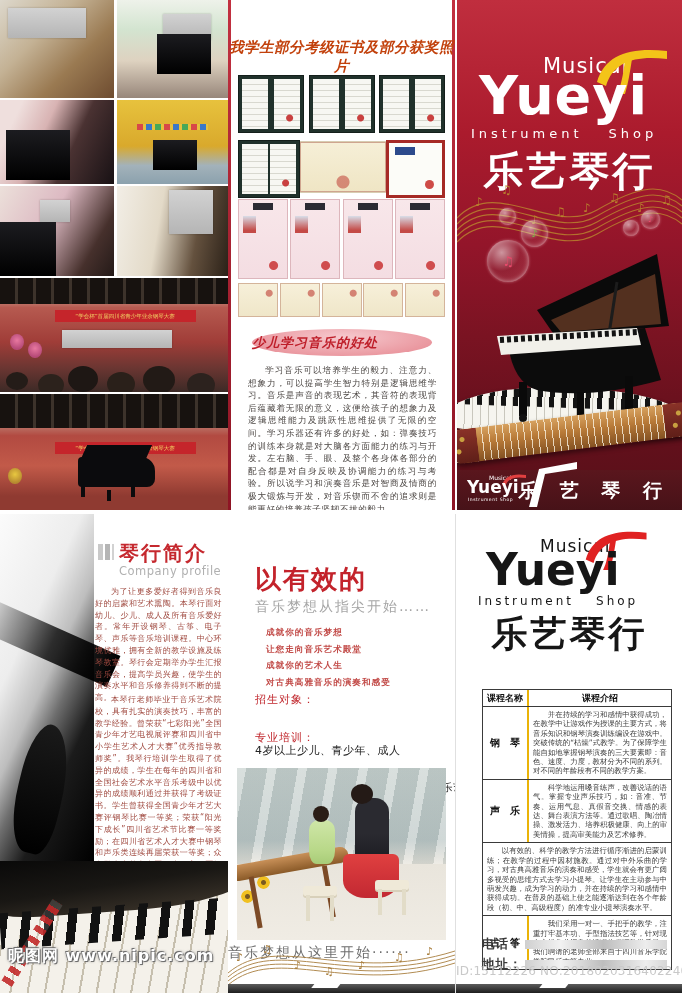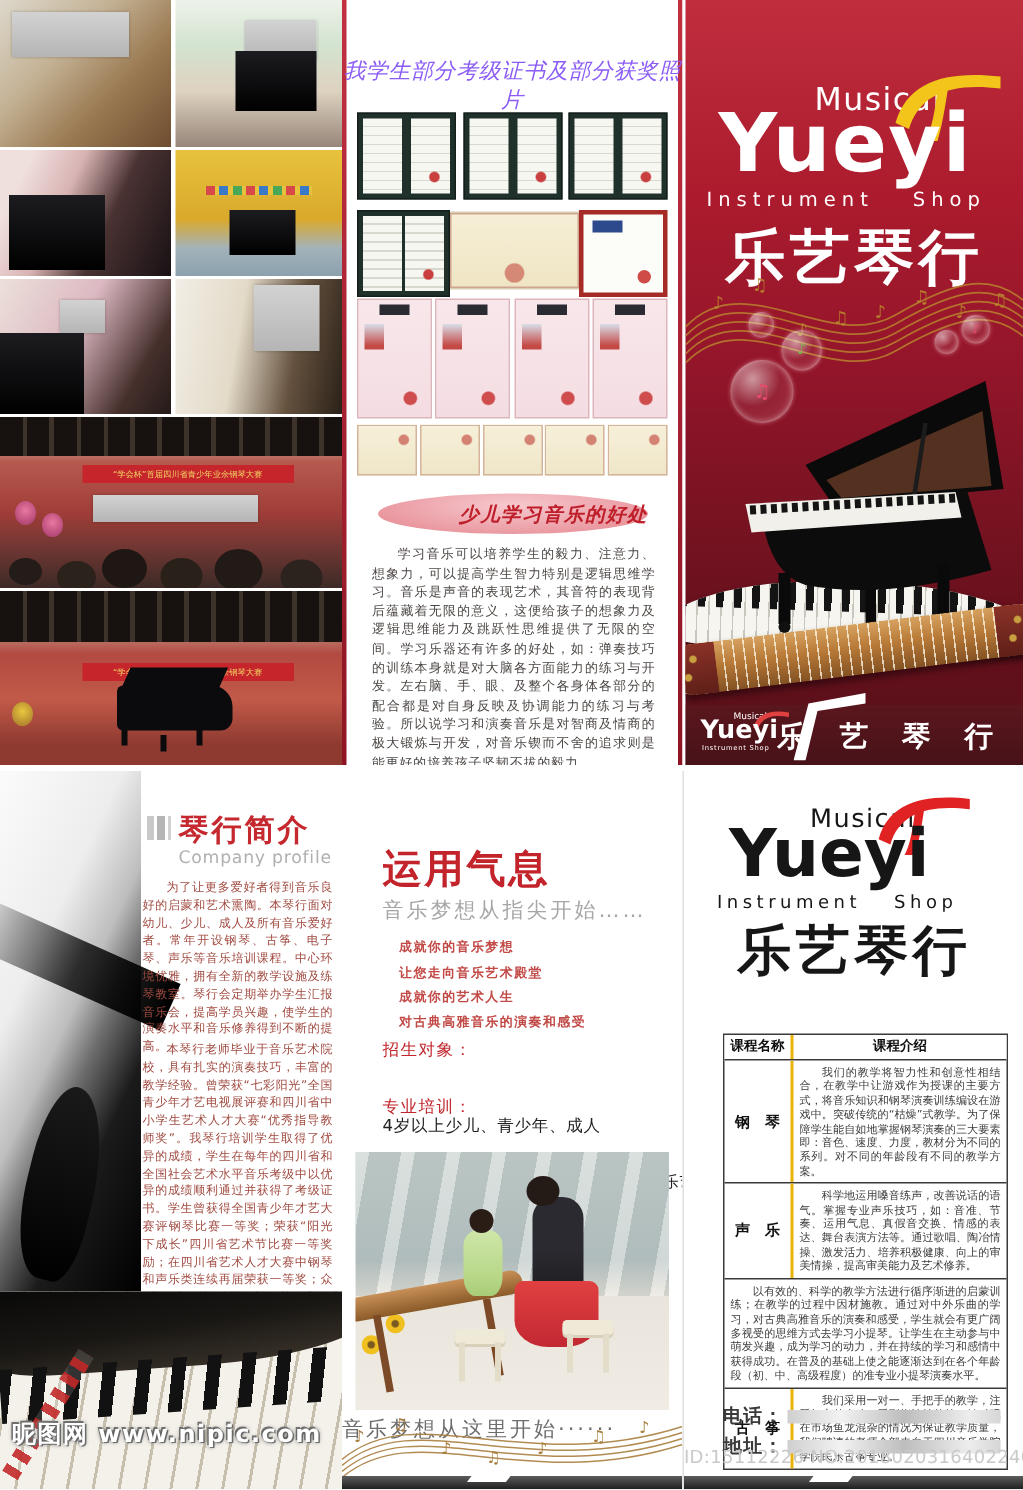--- a/index.html
+++ b/index.html
@@ -30,22 +30,22 @@
   .letters{position:absolute;left:18%;top:28%;width:64%;height:6px;
            background:repeating-linear-gradient(90deg,#d84848 0 6px,#e7c23d 6px 9px,#3a78c8 9px 15px,#e7c23d 15px 18px,#48a858 18px 24px,#e7c23d 24px 27px);}
   .gp-sil{position:absolute;left:34%;top:54%;width:34%;height:26%;background:#0b0b0d;border-radius:4px 14px 8px 4px;}
   .gp-sil::before{content:"";position:absolute;left:8%;top:-40%;width:84%;height:46%;background:#0b0b0d;transform:skewX(-24deg);}
   .gp-sil::after{content:"";position:absolute;left:4%;bottom:-34%;width:6%;height:36%;background:#0b0b0d;box-shadow:50px 0 0 #0b0b0d,26px 4px 0 #0b0b0d;}
   
   .tm{left:228px;top:0;width:227px;height:510px;background:#fff;}
   .edge{position:absolute;top:0;bottom:0;width:3px;background:linear-gradient(#c23040,#8e1424);}
   .edge.l{left:0;} .edge.r{right:0;}
   .cert-title{position:absolute;left:0;right:0;top:38px;margin:0;text-align:center;
-        font-family:"DejaVu Serif","Liberation Serif",serif;font-style:italic;font-weight:normal;
-        font-size:14.5px;color:#8b5cf6;letter-spacing:.5px;}
+        font-family:"DejaVu Serif","Liberation Serif",serif;font-style:italic;font-weight:bold;
+        font-size:14.5px;color:#c2410c;letter-spacing:.5px;}
   .crow{position:absolute;left:10px;right:10px;display:flex;justify-content:space-between;align-items:flex-start;}
   .ra{top:75px;height:58px;} .rb{top:140px;height:52px;} .rc{top:199px;height:78px;} .rd{top:283px;height:35px;}
   .cert-dark{position:relative;width:64px;height:56px;background:#20312b;border:1px solid #141f1b;}
   .cert-dark::before,.cert-dark::after{content:"";position:absolute;top:3px;bottom:3px;width:26px;
         background:repeating-linear-gradient(#f7f7f2 0 5px,#d8d8cf 5px 6px);}
   .cert-dark::before{left:3px;} .cert-dark::after{right:3px;
         background:radial-gradient(circle at 60% 78%,rgba(196,44,44,.9) 0 3px,transparent 4px),
         repeating-linear-gradient(#f7f7f2 0 5px,#d8d8cf 5px 6px);}
   .cert-cream{width:92px;height:50px;margin-top:2px;background:
         radial-gradient(circle at 50% 80%,rgba(190,60,50,.55) 0 6px,transparent 7px),
@@ -56,21 +56,21 @@
   .cert-pink{position:relative;width:48px;height:78px;background:
         radial-gradient(circle at 72% 84%,rgba(198,40,40,.8) 0 4px,transparent 5px),
         linear-gradient(#f8e7ea,#f4dde2);border:1px solid #ddb6bc;}
   .cert-pink::before{content:"";position:absolute;left:14px;top:3px;width:20px;height:7px;background:#2b2b33;}
   .cert-pink::after{content:"";position:absolute;left:4px;top:16px;width:13px;height:17px;background:linear-gradient(#d8dde8,#c44a46 85%);}
   .cert-mini{width:40px;height:34px;background:
         radial-gradient(circle at 78% 30%,rgba(190,60,50,.6) 0 3px,transparent 4px),
         linear-gradient(#f7f0da,#efe6c8);box-shadow:inset 0 0 0 1px #d4b49a;}
   .ellipse{position:absolute;left:24px;top:329px;width:180px;height:27px;border-radius:50%;
         background:radial-gradient(ellipse at 50% 30%,#f6c9ce,#e9949c 78%,#d3717c);
-        display:flex;align-items:center;justify-content:flex-end;}
+        display:flex;align-items:center;justify-content:flex-start;}
   .ellipse span{font-family:"DejaVu Serif","Liberation Serif",serif;font-style:italic;font-weight:bold;
         font-size:13px;color:#bf1f2a;letter-spacing:1px;}
   .benefits{position:absolute;left:20px;right:18px;top:364px;margin:0;font-size:8.6px;line-height:12.6px;
         color:#4c4744;letter-spacing:.6px;text-align:justify;text-indent:2em;word-break:break-all;}
   
   .tr2{left:457px;top:0;width:225px;height:510px;
        background:linear-gradient(180deg,#c02e3e 0%,#ab1b2d 26%,#93152a 48%,#7a1322 66%,#64101c 84%,#571018 100%);}
   .logo-w{position:absolute;left:0;top:40px;width:100%;height:150px;color:#fff;}
   .lw-musical{position:absolute;left:86px;top:14px;font-size:21px;letter-spacing:1px;}
   .lw-name{position:absolute;left:22px;top:24px;font-size:54px;font-weight:bold;letter-spacing:1px;}
@@ -357,21 +357,21 @@
     </div>
     <p class="cp-text cp1">为了让更多爱好者得到音乐良好的启蒙和艺术熏陶。本琴行面对幼儿、少儿、成人及所有音乐爱好者。常年开设钢琴、古筝、电子琴、声乐等音乐培训课程。中心环境优雅，拥有全新的教学设施及练琴教室。琴行会定期举办学生汇报音乐会，提高学员兴趣，使学生的演奏水平和音乐修养得到不断的提高。</p>
     <p class="cp-text cp2">本琴行老师毕业于音乐艺术院校，具有扎实的演奏技巧，丰富的教学经验。曾荣获“七彩阳光”全国青少年才艺电视展评赛和四川省中小学生艺术人才大赛“优秀指导教师奖”。我琴行培训学生取得了优异的成绩，学生在每年的四川省和全国社会艺术水平音乐考级中以优异的成绩顺利通过并获得了考级证书。学生曾获得全国青少年才艺大赛评钢琴比赛一等奖；荣获“阳光下成长”四川省艺术节比赛一等奖励；在四川省艺术人才大赛中钢琴和声乐类连续再届荣获一等奖；众多学生也曾在全国、省、市、区级各类艺术比赛中取得优异成绩。</p>
     <div class="keys-photo">
       <div class="ribbon"></div>
     </div>
     <span class="nipic">昵图网 www.nipic.com</span>
   </section>
 
   <section class="panel bm">
-    <h2 class="qy-title">运用气息</h2>
+    <h2 class="qy-title">以有效的</h2>
     <div class="qy-sub">音乐梦想从指尖开始……</div>
     <div class="slogans">
       <div>成就你的音乐梦想</div>
       <div>让您走向音乐艺术殿堂</div>
       <div>成就你的艺术人生</div>
       <div>对古典高雅音乐的演奏和感受</div>
     </div>
     <div class="bm-label lb1">招生对象：</div>
     <div class="bm-text tx1">4岁以上少儿、青少年、成人</div>
     <div class="bm-label lb2">专业培训：</div>
@@ -420,21 +420,21 @@
       </div>
       <div class="lb-cn">乐艺琴行</div>
     </div>
     <div class="course-table">
       <div class="hrow">
         <div class="cname">课程名称</div>
         <div class="cdesc">课程介绍</div>
       </div>
       <div class="trow">
         <div class="cname">钢　琴</div>
-        <div class="cdesc">我们的教学将智力性和创意性相结合，在教学中让游戏作为授课的主要方式，将音乐知识和钢琴演奏训练编设在游戏中。突破传统的“枯燥”式教学。为了保障学生能自如地掌握钢琴演奏的三大要素即：音色、速度、力度，教材分为不同的系列。对不同的年龄段有不同的教学方案。</div>
+        <div class="cdesc">并在持续的学习和感情中获得成功，在教学中让游戏作为授课的主要方式，将音乐知识和钢琴演奏训练编设在游戏中。突破传统的“枯燥”式教学。为了保障学生能自如地掌握钢琴演奏的三大要素即：音色、速度、力度，教材分为不同的系列。对不同的年龄段有不同的教学方案。</div>
       </div>
       <div class="trow">
         <div class="cname">声　乐</div>
         <div class="cdesc">科学地运用嗓音练声，改善说话的语气。掌握专业声乐技巧，如：音准、节奏、运用气息、真假音交换、情感的表达、舞台表演方法等。通过歌唱、陶冶情操、激发活力、培养积极健康、向上的审美情操，提高审美能力及艺术修养。</div>
       </div>
       <div class="trow">
         <div class="cdesc">以有效的、科学的教学方法进行循序渐进的启蒙训练；在教学的过程中因材施教。通过对中外乐曲的学习，对古典高雅音乐的演奏和感受，学生就会有更广阔多视受的思维方式去学习小提琴。让学生在主动参与中萌发兴趣，成为学习的动力，并在持续的学习和感情中获得成功。在普及的基础上使之能逐渐达到在各个年龄段（初、中、高级程度）的准专业小提琴演奏水平。</div>
       </div>
       <div class="trow">
         <div class="cname">古　筝</div>

